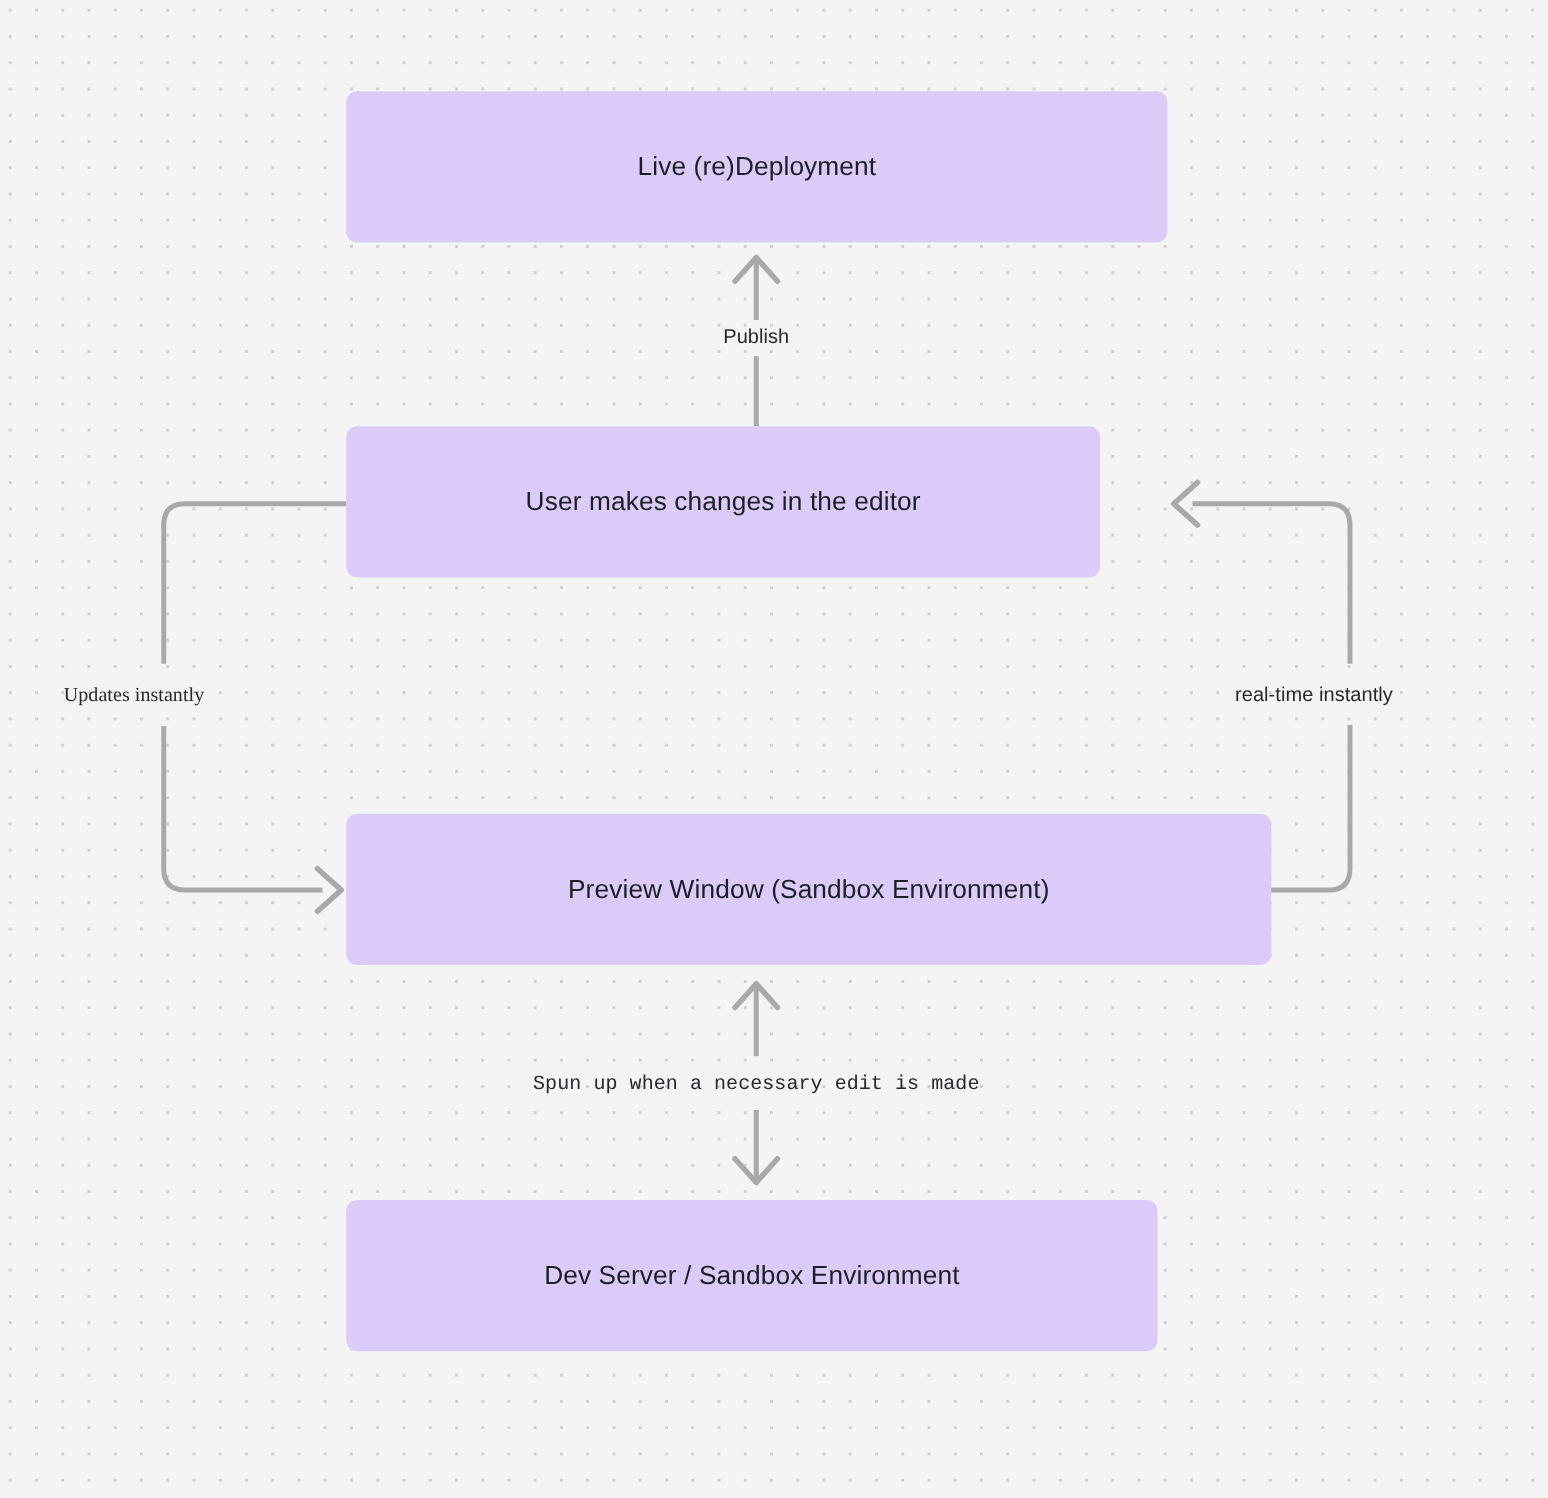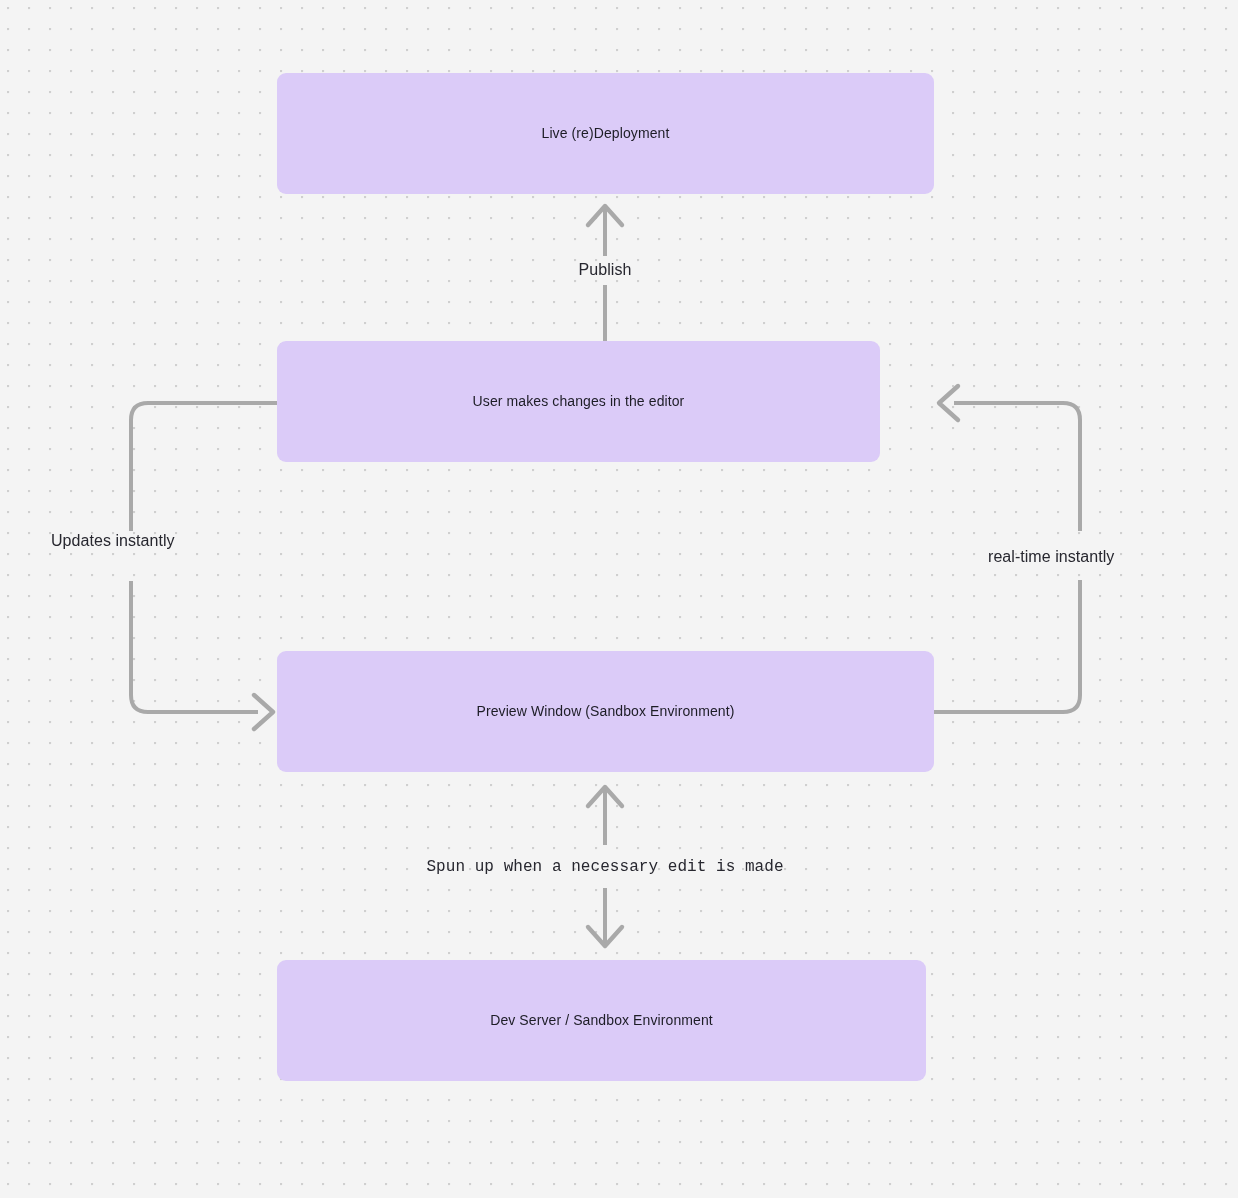--- a/index.html
+++ b/index.html
@@ -27,21 +27,21 @@
 
   .node {
     position: absolute;
     background-color: #dbcbf8;
     border-radius: 9px;
     display: flex;
     align-items: center;
     justify-content: center;
     box-sizing: border-box;
     color: #1d1d26;
-    font-size: 14px;
+    font-size: 21px;
     letter-spacing: 0.1px;
     line-height: 1.2;
     text-align: center;
     padding: 0 16px;
   }
 
   .edge-label {
     position: absolute;
     font-size: 16px;
     color: #27272f;
@@ -117,29 +117,29 @@
   </svg>
 
   <div class="node" style="left:277px; top:73px; width:657px; height:121px;">
     <span>Live (re)Deployment</span>
   </div>
 
   <div class="node" style="left:277px; top:341px; width:603px; height:121px;">
     <span>User makes changes in the editor</span>
   </div>
 
-  <div class="node" style="left:277px; top:651px; width:657px; height:121px;">
+  <div class="node" style="left:277px; top:651px; width:740px; height:121px;">
     <span>Preview Window (Sandbox Environment)</span>
   </div>
 
   <div class="node" style="left:277px; top:960px; width:649px; height:121px;">
     <span>Dev Server / Sandbox Environment</span>
   </div>
 
   <div class="edge-label center" style="left:605px; top:262px;">Publish</div>
 
-  <div class="edge-label" style="left:51px; top:533px;">Updates instantly</div>
+  <div class="edge-label" style="left:51px; top:549px;font-family:Liberation Serif, serif;">Updates instantly</div>
 
   <div class="edge-label" style="left:988px; top:549px;">real-time instantly</div>
 
   <div class="edge-label center" style="left:605px; top:859px;font-family:Liberation Mono, monospace;">Spun up when a necessary edit is made</div>
 
 </div>
 
 </body></html>

